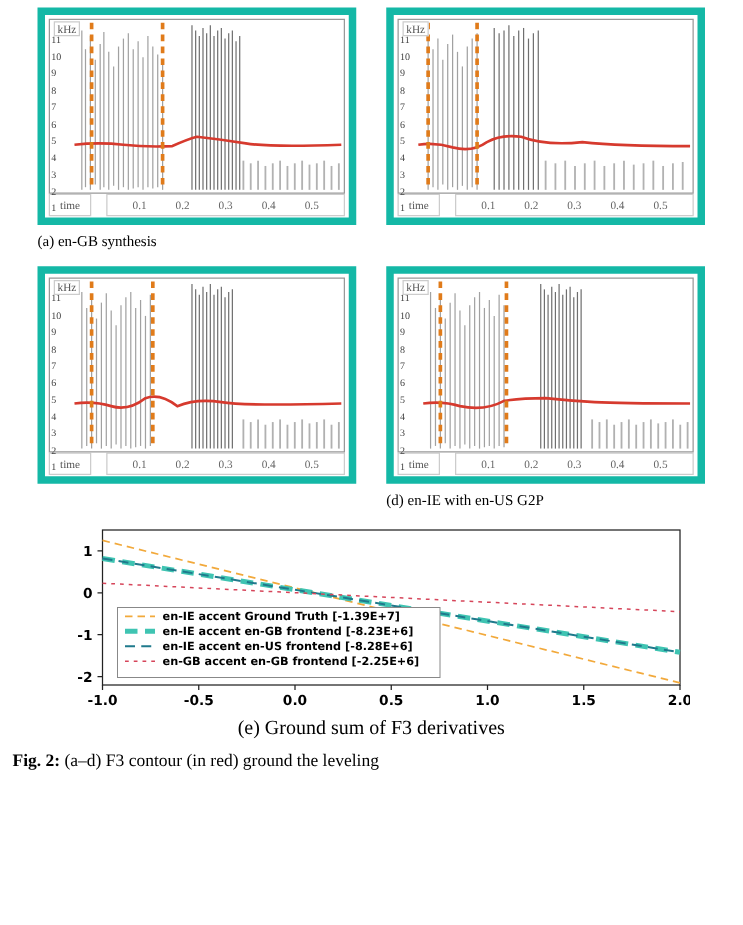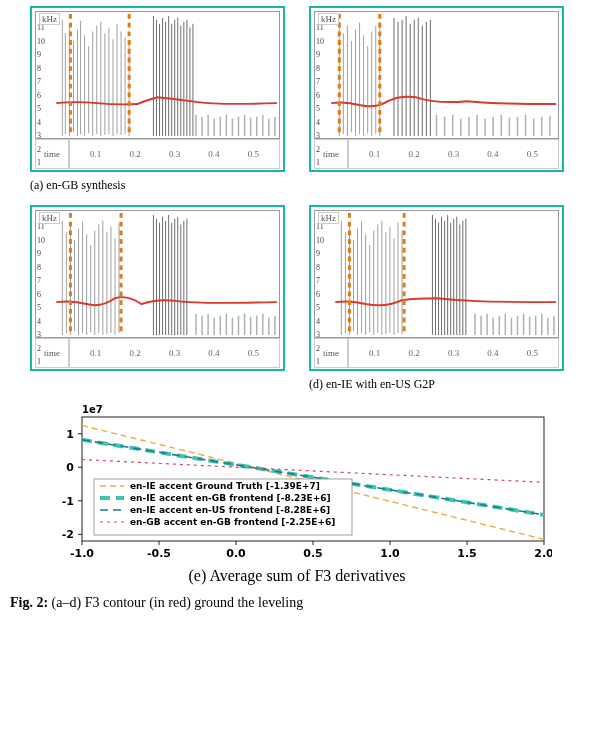--- a/index.html
+++ b/index.html
@@ -13,21 +13,21 @@
     display: flex;
     flex-wrap: wrap;
     justify-content: center;
     gap: 4px 24px;
     margin-bottom: 4px;
   }
   .panel {
     width: 255px;
   }
   .spec-outer {
-    border: 2px solid #14b8a6;
+    border: 6px solid #14b8a6;
     background: #fff;
     padding: 3px 3px 1px 3px;
   }
   .spec-stack {
     position: relative;
     height: 158px;
     display: flex;
     flex-direction: column;
   }
   .plot-area {
@@ -42,23 +42,24 @@
     position: absolute;
     left: 4px; top: 2px;
     font-size: 9px;
     color: #555;
     background: #fff;
     border: 1px solid #ccc;
     padding: 0 2px;
     z-index: 3;
   }
   .xaxis-row {
-    height: 30px;
+    height: 18px;
     display: flex;
     align-items: stretch;
+    gap: 12px;
   }
   .xaxis-label {
     width: 34px;
     font-size: 9px;
     color: #555;
     border: 1px solid #ccc;
     display: flex;
     align-items: center;
     justify-content: center;
   }
@@ -468,21 +469,20 @@
           </div>
         </div>
       </div>
     </div>
     <div class="caption">(d) en-IE with en-US G2P</div>
   </div>
 
 </div>
 
 <div class="chart-e-wrap">
-  <div class="chart-e-exp">1e7</div>
   <div class="chart-e">
     <svg id="chartE" width="510" height="150">
         <rect x="40" y="4" width="462" height="124" fill="#fff" stroke="#222" stroke-width="1"></rect>
         <line x1="40" y1="128" x2="40" y2="132" stroke="#222"></line>
         <text x="40" y="144" text-anchor="middle" font-size="11" font-family="DejaVu Sans,Arial" font-weight="bold">-1.0</text>
         <line x1="117" y1="128" x2="117" y2="132" stroke="#222"></line>
         <text x="117" y="144" text-anchor="middle" font-size="11" font-family="DejaVu Sans,Arial" font-weight="bold">-0.5</text>
         <line x1="194" y1="128" x2="194" y2="132" stroke="#222"></line>
         <text x="194" y="144" text-anchor="middle" font-size="11" font-family="DejaVu Sans,Arial" font-weight="bold">0.0</text>
         <line x1="271" y1="128" x2="271" y2="132" stroke="#222"></line>
@@ -509,18 +509,18 @@
         <line x1="58" y1="73" x2="82" y2="73" stroke="#f2a93b" stroke-width="1.4" stroke-dasharray="6,4"></line>
         <text x="88" y="76" font-size="9" font-family="DejaVu Sans,Arial" font-weight="bold">en-IE accent Ground Truth [-1.39E+7]</text>
         <line x1="58" y1="85" x2="82" y2="85" stroke="#3fc4b2" stroke-width="4" stroke-dasharray="10,6"></line>
         <text x="88" y="88" font-size="9" font-family="DejaVu Sans,Arial" font-weight="bold">en-IE accent en-GB frontend [-8.23E+6]</text>
         <line x1="58" y1="97" x2="82" y2="97" stroke="#1f7a8c" stroke-width="1.6" stroke-dasharray="8,5"></line>
         <text x="88" y="100" font-size="9" font-family="DejaVu Sans,Arial" font-weight="bold">en-IE accent en-US frontend [-8.28E+6]</text>
         <line x1="58" y1="109" x2="82" y2="109" stroke="#d6455a" stroke-width="1.2" stroke-dasharray="3,4"></line>
         <text x="88" y="112" font-size="9" font-family="DejaVu Sans,Arial" font-weight="bold">en-GB accent en-GB frontend [-2.25E+6]</text>
       </svg>
   </div>
-  <div class="caption-e">(e) Average sum of F3 derivatives</div>
+  <div class="caption-e">(e) Ground sum of F3 derivatives</div>
 </div>
 
 <div class="fig-caption">
   <b>Fig. 2: </b><span>(a–d) F3 contour (in red) ground the leveling</span>
 </div>
 
 </body></html>

